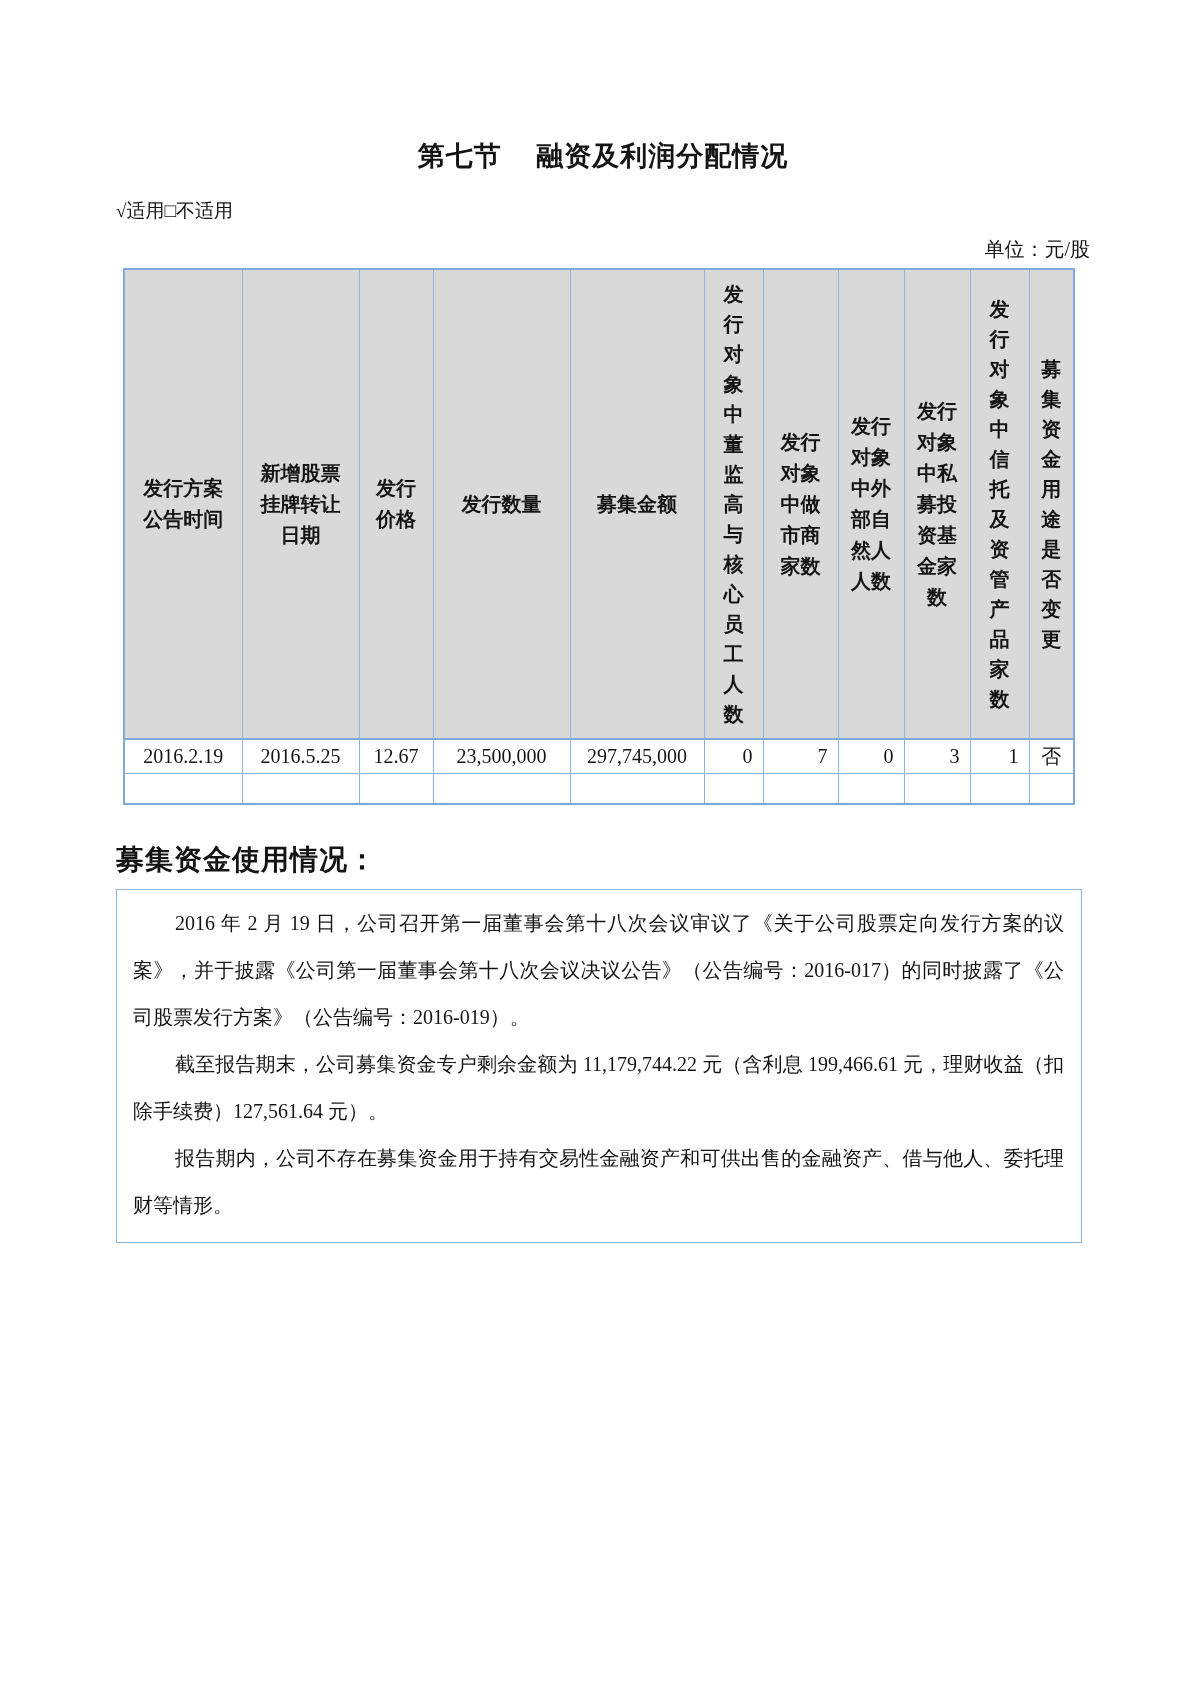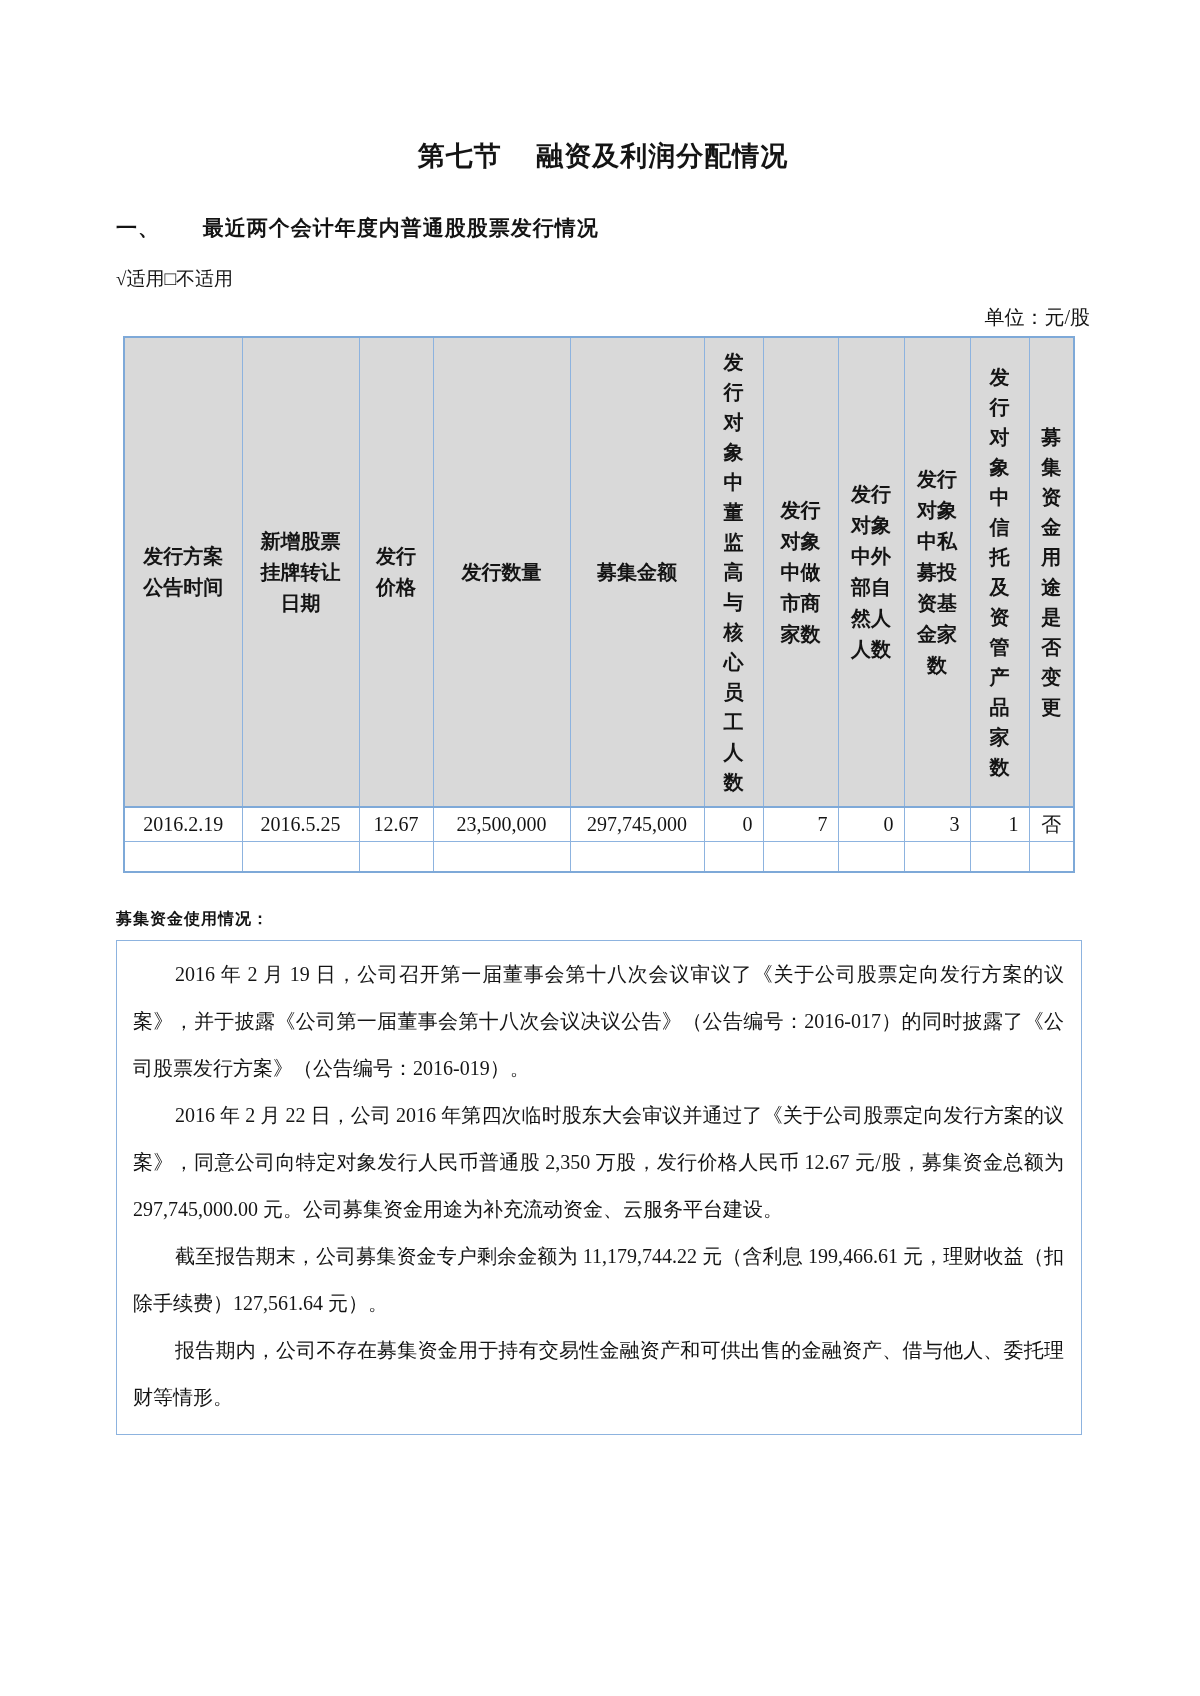--- a/index.html
+++ b/index.html
@@ -82,21 +82,21 @@
   .wn { white-space: nowrap; }
   tr.data-row { height: 34px; }
   tr.empty-row { height: 31px; }
   tr.data-row td { text-align: center; margin-top: 14px; }
   tr.data-row td.num { text-align: right; padding-right: 10px; }
   
   .fund-heading {
     margin-top: 36px;
     font-family: "Liberation Sans", "DejaVu Sans", sans-serif;
     font-weight: bold;
-    font-size: 16px;
+    font-size: 28px;
     letter-spacing: 1px;
   }
   .fund-box {
     margin-top: 10px;
     width: 966px;
     box-sizing: border-box;
     border: 1px solid #8db3df;
     padding: 10px 17px 13px 16px;
   }
   .fund-box p {
@@ -110,24 +110,20 @@
 </head>
 <body>
 
 <div class="page">
 
   <h1 class="doc-title">
     <span class="t1">第七节</span>
     <span class="t2">融资及利润分配情况</span>
   </h1>
 
-  <div class="section-heading">
-    <span class="sec-no">一、</span>
-    <span>最近两个会计年度内普通股股票发行情况</span>
-  </div>
 
   <div class="applicability">√适用□不适用</div>
 
   <div class="unit-label">单位：元/股</div>
 
   <table class="issuance">
     <colgroup>
       <col style="width:118px">
         <col style="width:117px">
         <col style="width:74px">
@@ -204,18 +200,17 @@
         <td></td>
         <td></td>
       </tr>
     </tbody>
   </table>
 
   <div class="fund-heading">募集资金使用情况：</div>
 
   <div class="fund-box">
     <p>2016 年 2 月 19 日，公司召开第一届董事会第十八次会议审议了《关于公司股票定向发行方案的议案》，并于披露《公司第一届董事会第十八次会议决议公告》（公告编号：2016-017）的同时披露了《公司股票发行方案》（公告编号：2016-019）。</p>
-    <p>2016 年 2 月 22 日，公司 2016 年第四次临时股东大会审议并通过了《关于公司股票定向发行方案的议案》，同意公司向特定对象发行人民币普通股 2,350 万股，发行价格人民币 12.67 元/股，募集资金总额为 297,745,000.00 元。公司募集资金用途为补充流动资金、云服务平台建设。</p>
     <p>截至报告期末，公司募集资金专户剩余金额为 11,179,744.22 元（含利息 199,466.61 元，理财收益（扣除手续费）127,561.64 元）。</p>
     <p>报告期内，公司不存在募集资金用于持有交易性金融资产和可供出售的金融资产、借与他人、委托理财等情形。</p>
   </div>
 
 </div>
 
 </body></html>

